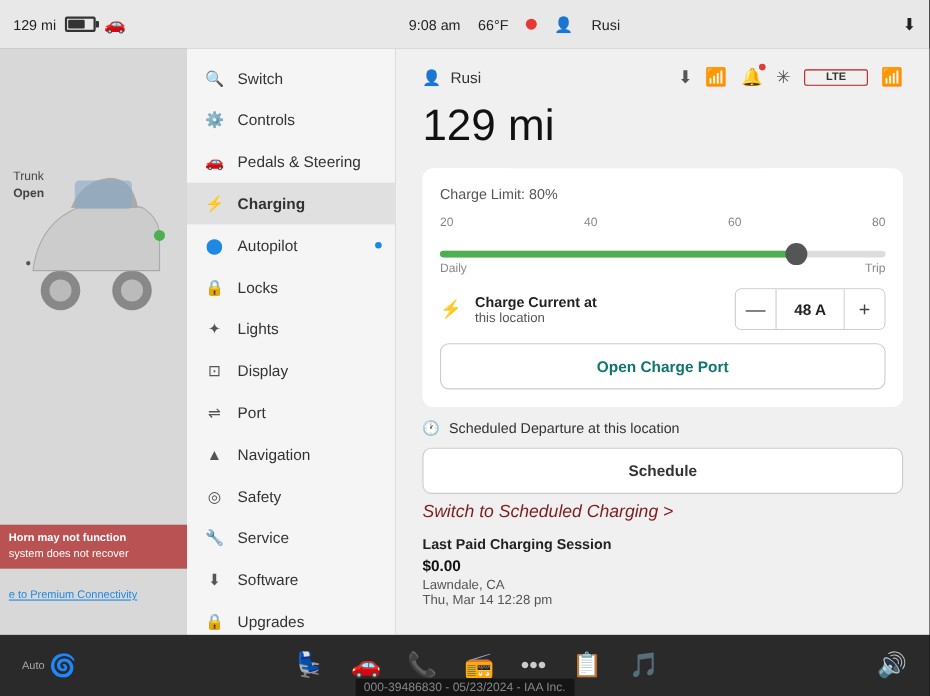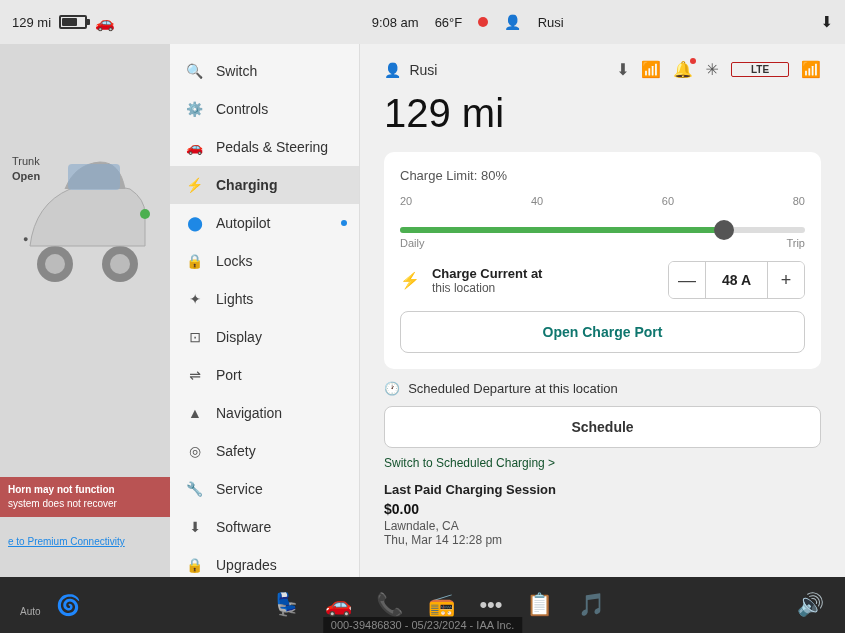--- a/index.html
+++ b/index.html
@@ -373,23 +373,24 @@
       border: 1px solid #ccc;
       border-radius: 8px;
       font-size: 14px;
       font-weight: 600;
       color: #333;
       cursor: pointer;
       text-align: center;
       margin-bottom: 8px;
     }
     .switch-link {
-      font-size: 12px;
-      color: #14532d;
+      font-size: 16px;
+      color: #7f1d1d;
       cursor: pointer;
+      font-style: italic;
     }
 
     
     .last-session {
       margin-top: 12px;
     }
     .last-session-title {
       font-size: 13px;
       font-weight: 600;
       color: #222;
@@ -410,22 +411,22 @@
     .taskbar {
       height: 56px;
       background: #2a2a2a;
       display: flex;
       align-items: center;
       justify-content: space-between;
       padding: 0 20px;
     }
     .taskbar-left {
       display: flex;
-      align-items: flex-end;
-      gap: 16px;
+      align-items: center;
+      gap: 4px;
       font-size: 10px;
       color: #aaa;
     }
     .taskbar-center {
       display: flex;
       align-items: center;
       gap: 24px;
     }
     .taskbar-right {
       display: flex;

